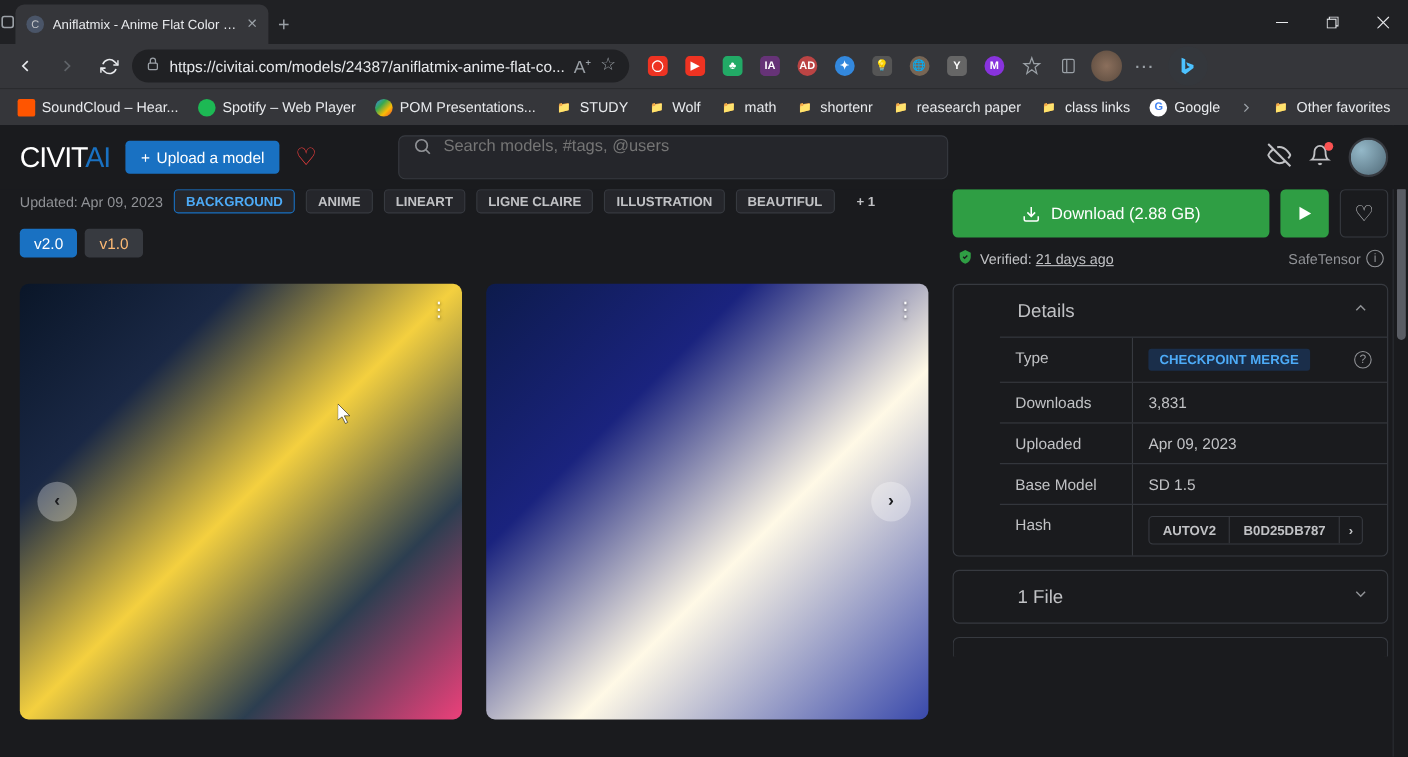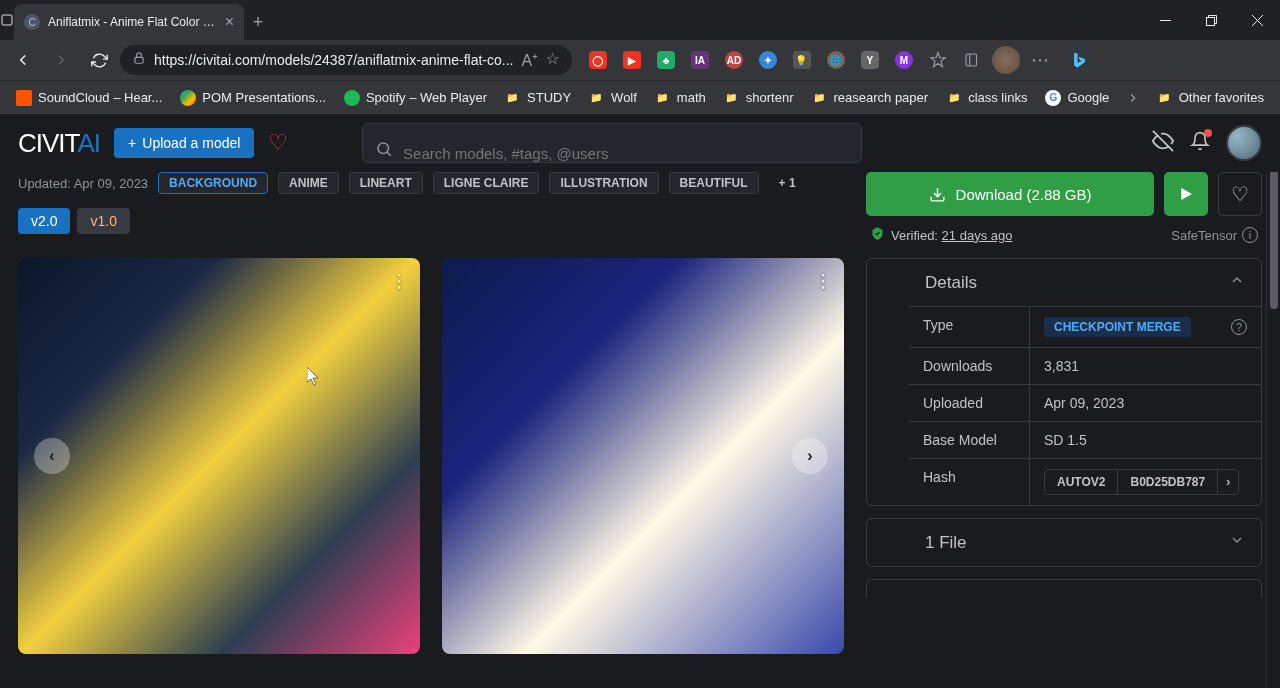--- a/index.html
+++ b/index.html
@@ -39,21 +39,21 @@
 
 .page { background: #1a1b1e; height: 574px; position: relative; }
 .page-scrollbar { position: absolute; right: 0; top: 0; width: 14px; height: 100%; background: #1a1b1e; border-left: 1px solid #2c2e33; }
 .page-scrollbar::before { content: ""; position: absolute; left: 3px; right: 2px; top: 55px; height: 140px; background: #5a5d64; border-radius: 5px; }
 
 .site-header { height: 58px; display: flex; align-items: center; padding: 0 18px; gap: 14px; background: #1a1b1e; position: relative; z-index: 10; }
 .logo { font-size: 26px; font-weight: 400; letter-spacing: -1px; color: #1971c2; font-family: sans-serif; }
 .logo span { color: #fff; }
 .upload-btn { background: #1971c2; color: #fff; padding: 7px 14px; border-radius: 4px; font-size: 14px; font-weight: 500; display: flex; align-items: center; gap: 6px; cursor: pointer; }
 .heart-btn { color: #f03e3e; font-size: 22px; cursor: pointer; }
-.search-box { flex: 0 0 500px; height: 40px; background: #25262b; border: 1px solid #373a40; border-radius: 6px; display: flex; align-items: flex-end; padding: 0 12px; gap: 10px; margin-left: 60px; }
+.search-box { flex: 0 0 500px; height: 40px; background: #25262b; border: 1px solid #373a40; border-radius: 6px; display: flex; align-items: flex-start; padding: 0 12px; gap: 10px; margin-left: 60px; }
 .search-box input { background: transparent; border: none; color: #909296; font-size: 15px; outline: none; width: 100%; }
 .header-right { margin-left: auto; display: flex; align-items: center; gap: 16px; }
 .header-icon { color: #c1c2c5; cursor: pointer; position: relative; }
 .notif-dot { position: absolute; top: -2px; right: -2px; width: 8px; height: 8px; border-radius: 50%; background: #fa5252; }
 .user-avatar { width: 36px; height: 36px; border-radius: 50%; background: radial-gradient(circle at 30% 30%, #94b8c8, #516a78); border: 2px solid #373a40; }
 
 .content-area { padding: 0 18px; display: flex; gap: 22px; }
 .left-col { flex: 1; }
 .right-col { width: 396px; }
 
@@ -226,26 +226,26 @@
       </div>
   </div>
 </div>
 
 <div class="bookmarks-bar">
   <div class="bookmark">
       <span class="bk-icon" style="background:#ff5500;"></span>
       <span>SoundCloud – Hear...</span>
     </div>
   <div class="bookmark">
+      <span class="bk-icon" style="background:#1db954;border-radius:50%;"></span>
+      <span>Spotify – Web Player</span>
+    </div>
+  <div class="bookmark">
       <span class="bk-icon" style="background:linear-gradient(135deg,#4285f4,#34a853,#fbbc05,#ea4335);border-radius:50%;"></span>
       <span>POM Presentations...</span>
-    </div>
-  <div class="bookmark">
-      <span class="bk-icon" style="background:#1db954;border-radius:50%;"></span>
-      <span>Spotify – Web Player</span>
     </div>
   <div class="bookmark">
       <span class="bk-icon bk-folder">📁</span>
       <span>STUDY</span>
     </div>
   <div class="bookmark">
       <span class="bk-icon bk-folder">📁</span>
       <span>Wolf</span>
     </div>
   <div class="bookmark">

